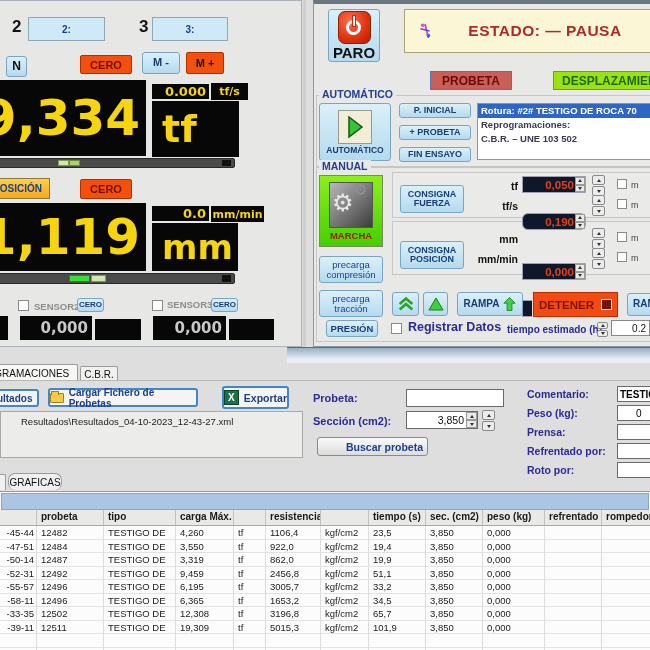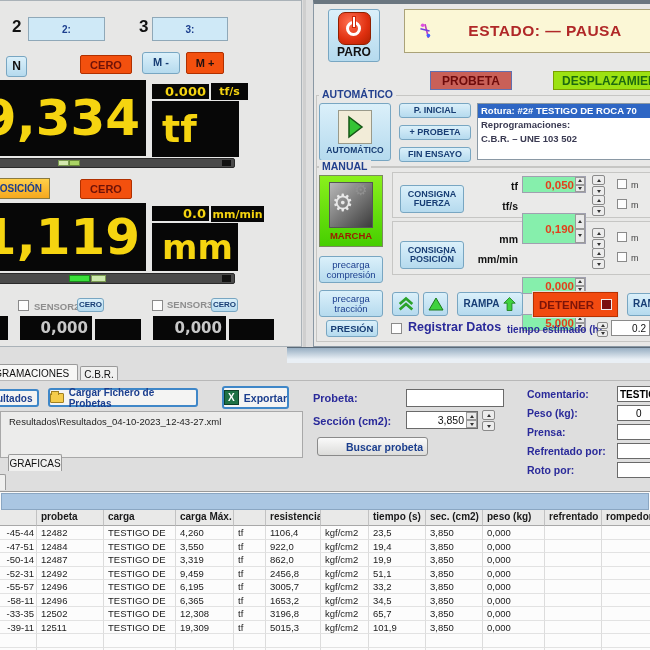--- a/index.html
+++ b/index.html
@@ -11,21 +11,21 @@
 .vgap{left:303px;top:0;width:3px;height:347px;background:#cfcfcf;}
 .btn-blue{background:linear-gradient(180deg,#dbf0fa,#b5daee);border:1px solid #78a6c2;border-radius:3px;color:#173d74;font-weight:bold;display:flex;align-items:center;justify-content:center;text-align:center;line-height:1.05;}
 .btn-orange{background:#f3500e;border:1px solid #b03000;border-radius:2px;color:#6e1208;font-weight:bold;display:flex;align-items:center;justify-content:center;}
 .lcd{background:#070707;color:#f5d410;font-family:"DejaVu Sans",sans-serif;font-weight:bold;overflow:hidden;}
 .num{display:flex;align-items:center;justify-content:flex-end;}
 .cb{background:#fdfdfd;border:1px solid #8a8a8a;}
 .slider{background:#4a4a4a;border:1px solid #2a2a2a;border-radius:2px;}
 .thumb{position:absolute;top:1px;bottom:1px;}
 .grp{border:1px solid #c6c6c4;}
 .grplabel{background:#e8e8e7;padding:0 3px;font-size:10.5px;font-weight:bold;color:#23408e;}
-.field{background:#86efac;border:1px solid #a0a0b0;position:relative;}
+.field{background:#0f172a;border:1px solid #a0a0b0;position:relative;}
 .field .val{position:absolute;left:0;right:11px;top:0;bottom:0;display:flex;align-items:center;justify-content:flex-end;color:#e2401c;font-weight:bold;font-size:11.5px;}
 .spincol{position:absolute;right:0;top:0;bottom:0;width:10px;display:flex;flex-direction:column;}
 .spincol>div{flex:1;background:#e9e9e9;border:1px solid #9a9a9a;display:flex;align-items:center;justify-content:center;}
 .tri-up{width:0;height:0;border-left:2.5px solid transparent;border-right:2.5px solid transparent;border-bottom:3.5px solid #333;}
 .tri-dn{width:0;height:0;border-left:2.5px solid transparent;border-right:2.5px solid transparent;border-top:3.5px solid #333;}
 .pair{display:flex;flex-direction:column;gap:1px;}
 .pair>div{width:13px;height:10px;background:#ececec;border:1px solid #8a8a8a;border-radius:2px;display:flex;align-items:center;justify-content:center;}
 .mlabel{font-size:9px;color:#444;}
 .splabel{font-size:10.5px;font-weight:bold;color:#111;text-align:right;}
 .midbtn{background:#f4f4f3;border:2px solid #3f87c8;border-radius:3px;color:#1b3e8e;font-weight:bold;display:flex;align-items:center;justify-content:center;gap:5px;}
@@ -99,21 +99,21 @@
 <div class="abs lcd num" style="left:153px;top:316px;width:73px;height:24px;font-size:15px;color:#c8c8c8;padding-right:4px;">0,000</div>
 <div class="abs lcd" style="left:229px;top:319px;width:45px;height:21px;"></div>
 
 <div class="abs panelR"></div>
 
 <div class="abs btn-blue" style="left:328px;top:9px;width:52px;height:53px;flex-direction:column;gap:1px;">
   <div style="width:33px;height:33px;border-radius:7px;background:radial-gradient(circle at 35% 30%,#ff7050,#e03010 60%,#b02000);border:1px solid #902000;position:relative;">
     <div style="position:absolute;left:7px;top:8px;width:15px;height:15px;border:3.5px solid #fff;border-radius:50%;"></div>
     <div style="position:absolute;left:13.5px;top:3px;width:4px;height:12px;background:#fff;border:1.5px solid #d02808;"></div>
   </div>
-  <div style="font-size:12px;color:#111;">PARO</div>
+  <div style="font-size:15px;color:#111;">PARO</div>
 </div>
 
 <div class="abs" style="left:404px;top:9px;width:254px;height:44px;background:#fbf7d6;border:1px solid #aaa278;display:flex;align-items:center;">
   <svg width="16" height="24" viewBox="0 0 14 20" style="margin-left:12px;">
     <path d="M7 4 L10 16" stroke="#c040c0" stroke-width="1.5" fill="none"></path>
     <path d="M3 8 L11 10" stroke="#7040e0" stroke-width="1.2" fill="none"></path>
     <circle cx="5" cy="5" r="1.6" fill="#e050e0"></circle>
       <circle cx="10" cy="14" r="1.6" fill="#4060ff"></circle>
   </svg>
   <div style="flex:1;text-align:center;font-size:15.5px;font-weight:bold;color:#b02828;letter-spacing:.5px;">ESTADO:  — PAUSA</div>
@@ -178,21 +178,21 @@
       <div class="tri-up"></div>
     </div>
     <div>
       <div class="tri-dn"></div>
     </div>
   </div>
 <div class="abs cb" style="left:617px;top:179px;width:10px;height:10px;"></div>
 <div class="abs mlabel" style="left:631px;top:180px;">m</div>
 
 <div class="abs splabel" style="left:430px;top:200px;width:88px;">tf/s</div>
-<div class="abs field" style="left:522px;top:196px;width:64px;height:31px;">
+<div class="abs field" style="left:522px;top:196px;width:64px;height:17px;border-radius:6px;">
   <div class="val">0,190</div>
   <div class="spincol">
       <div>
         <div class="tri-up"></div>
       </div>
       <div>
         <div class="tri-dn"></div>
       </div>
     </div>
 </div>
@@ -302,21 +302,21 @@
 <div class="abs midbtn" style="left:-28px;top:389px;width:67px;height:18px;font-size:10px;">Resultados</div>
 <div class="abs midbtn" style="left:48px;top:388px;width:150px;height:19px;font-size:10px;">
   <span class="folder"></span>
   <span>Cargar Fichero de Probetas</span>
 </div>
 <div class="abs midbtn" style="left:222px;top:386px;width:67px;height:23px;font-size:10.5px;">
   <span class="xlicon">X</span>
   <span>Exportar</span>
 </div>
 
-<div class="abs" style="left:0;top:411px;width:303px;height:47px;background:#ececeb;border:1px solid #a8a8a8;font-size:9.5px;color:#222;padding:4px 8px;">Resultados\Resultados_04-10-2023_12-43-27.xml</div>
+<div class="abs" style="left:0;top:411px;width:303px;height:47px;background:#ececeb;border:1px solid #a8a8a8;font-size:9.5px;color:#222;padding:4px 20px;">Resultados\Resultados_04-10-2023_12-43-27.xml</div>
 
 <div class="abs navlab" style="left:313px;top:392px;font-size:11px;">Probeta:</div>
 <input class="abs inp" style="left: 406px; top: 389px; width: 98px; height: 18px;" value="">
 <div class="abs navlab" style="left:313px;top:415px;font-size:11px;">Sección (cm2):</div>
 <div class="abs" style="left:406px;top:411px;width:72px;height:18px;background:#fff;border:1px solid #6a6a6a;position:absolute;">
   <div style="position:absolute;left:0;right:13px;top:0;bottom:0;display:flex;align-items:center;justify-content:flex-end;font-size:10.5px;">3,850</div>
   <div class="spincol" style="width:11px;">
       <div>
         <div class="tri-up"></div>
       </div>
@@ -340,29 +340,29 @@
 <div class="abs navlab" style="left:527px;top:407px;">Peso (kg):</div>
 <input class="abs inp" style="left: 617px; top: 405px; width: 45px; height: 16px; padding-left: 18px;" value="0">
 <div class="abs navlab" style="left:527px;top:426px;">Prensa:</div>
 <input class="abs inp" style="left: 617px; top: 424px; width: 45px; height: 16px;" value="">
 <div class="abs navlab" style="left:527px;top:445px;">Refrentado por:</div>
 <input class="abs inp" style="left: 617px; top: 443px; width: 45px; height: 16px;" value="">
 <div class="abs navlab" style="left:527px;top:464px;">Roto por:</div>
 <input class="abs inp" style="left: 617px; top: 462px; width: 45px; height: 16px;" value="">
 
 <div class="abs tab" style="left:-30px;top:474px;width:36px;height:16px;"></div>
-<div class="abs tab" style="left:8px;top:454px;width:54px;height:17px;">GRAFICAS</div>
+<div class="abs tab" style="left:8px;top:473px;width:54px;height:17px;border-radius:7px;">GRAFICAS</div>
 
 <div class="abs" style="left:0;top:491px;width:650px;height:159px;background:#fafafa;border-top:1px solid #999;"></div>
 <div class="abs" style="left:1px;top:493px;width:648px;height:17px;background:#aac6e2;border:1px solid #8aa6c2;"></div>
 <div class="abs" style="left:0;top:510px;width:666px;">
     <div class="trow thead">
       <div class="tcell col0"></div>
       <div class="tcell col1">probeta</div>
-      <div class="tcell col2">carga</div>
+      <div class="tcell col2">tipo</div>
       <div class="tcell col3">carga Máx.</div>
       <div class="tcell col4"></div>
       <div class="tcell col5">resistencia</div>
       <div class="tcell col6"></div>
       <div class="tcell col7">tiempo (s)</div>
       <div class="tcell col8">sec. (cm2)</div>
       <div class="tcell col9">peso (kg)</div>
       <div class="tcell col10">refrentado</div>
       <div class="tcell col11">rompedor</div>
     </div>

